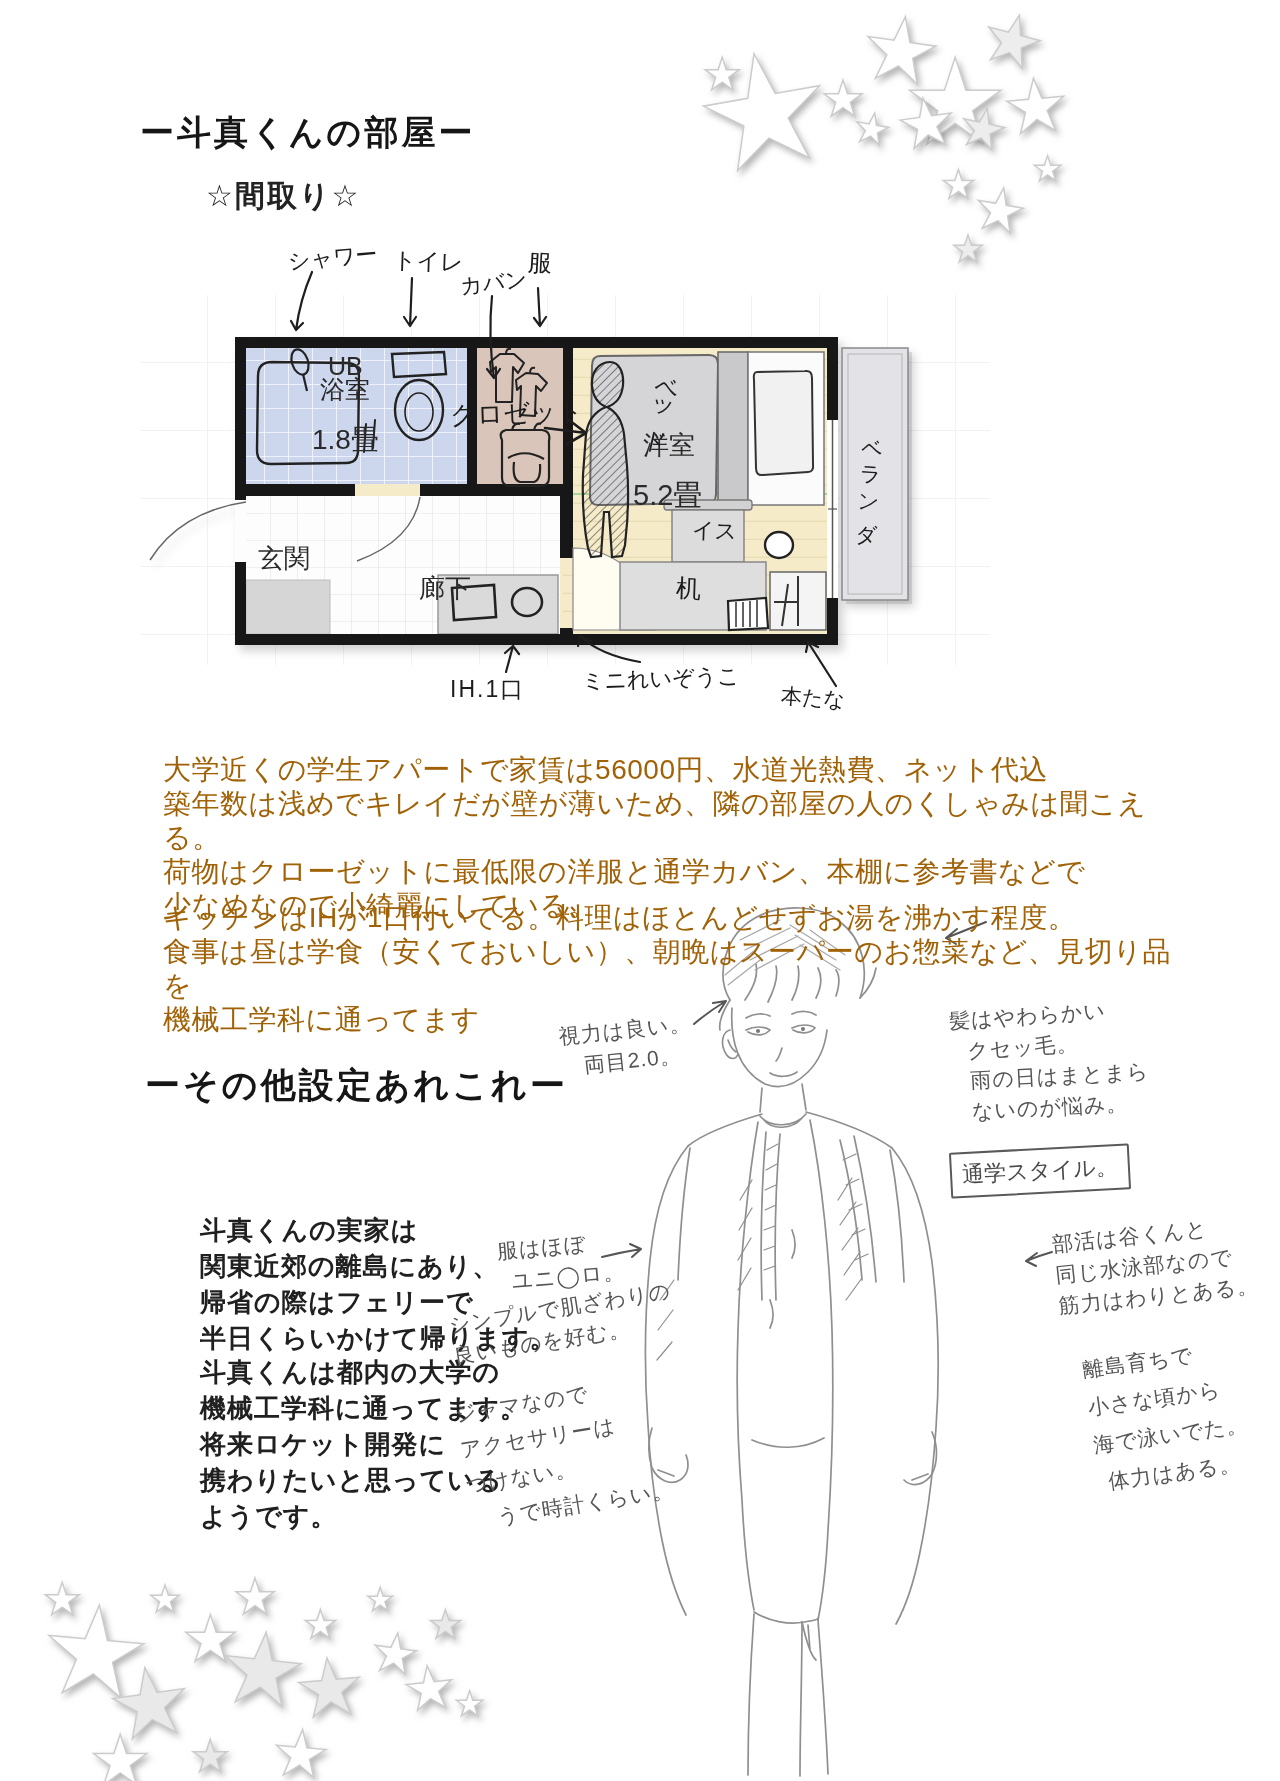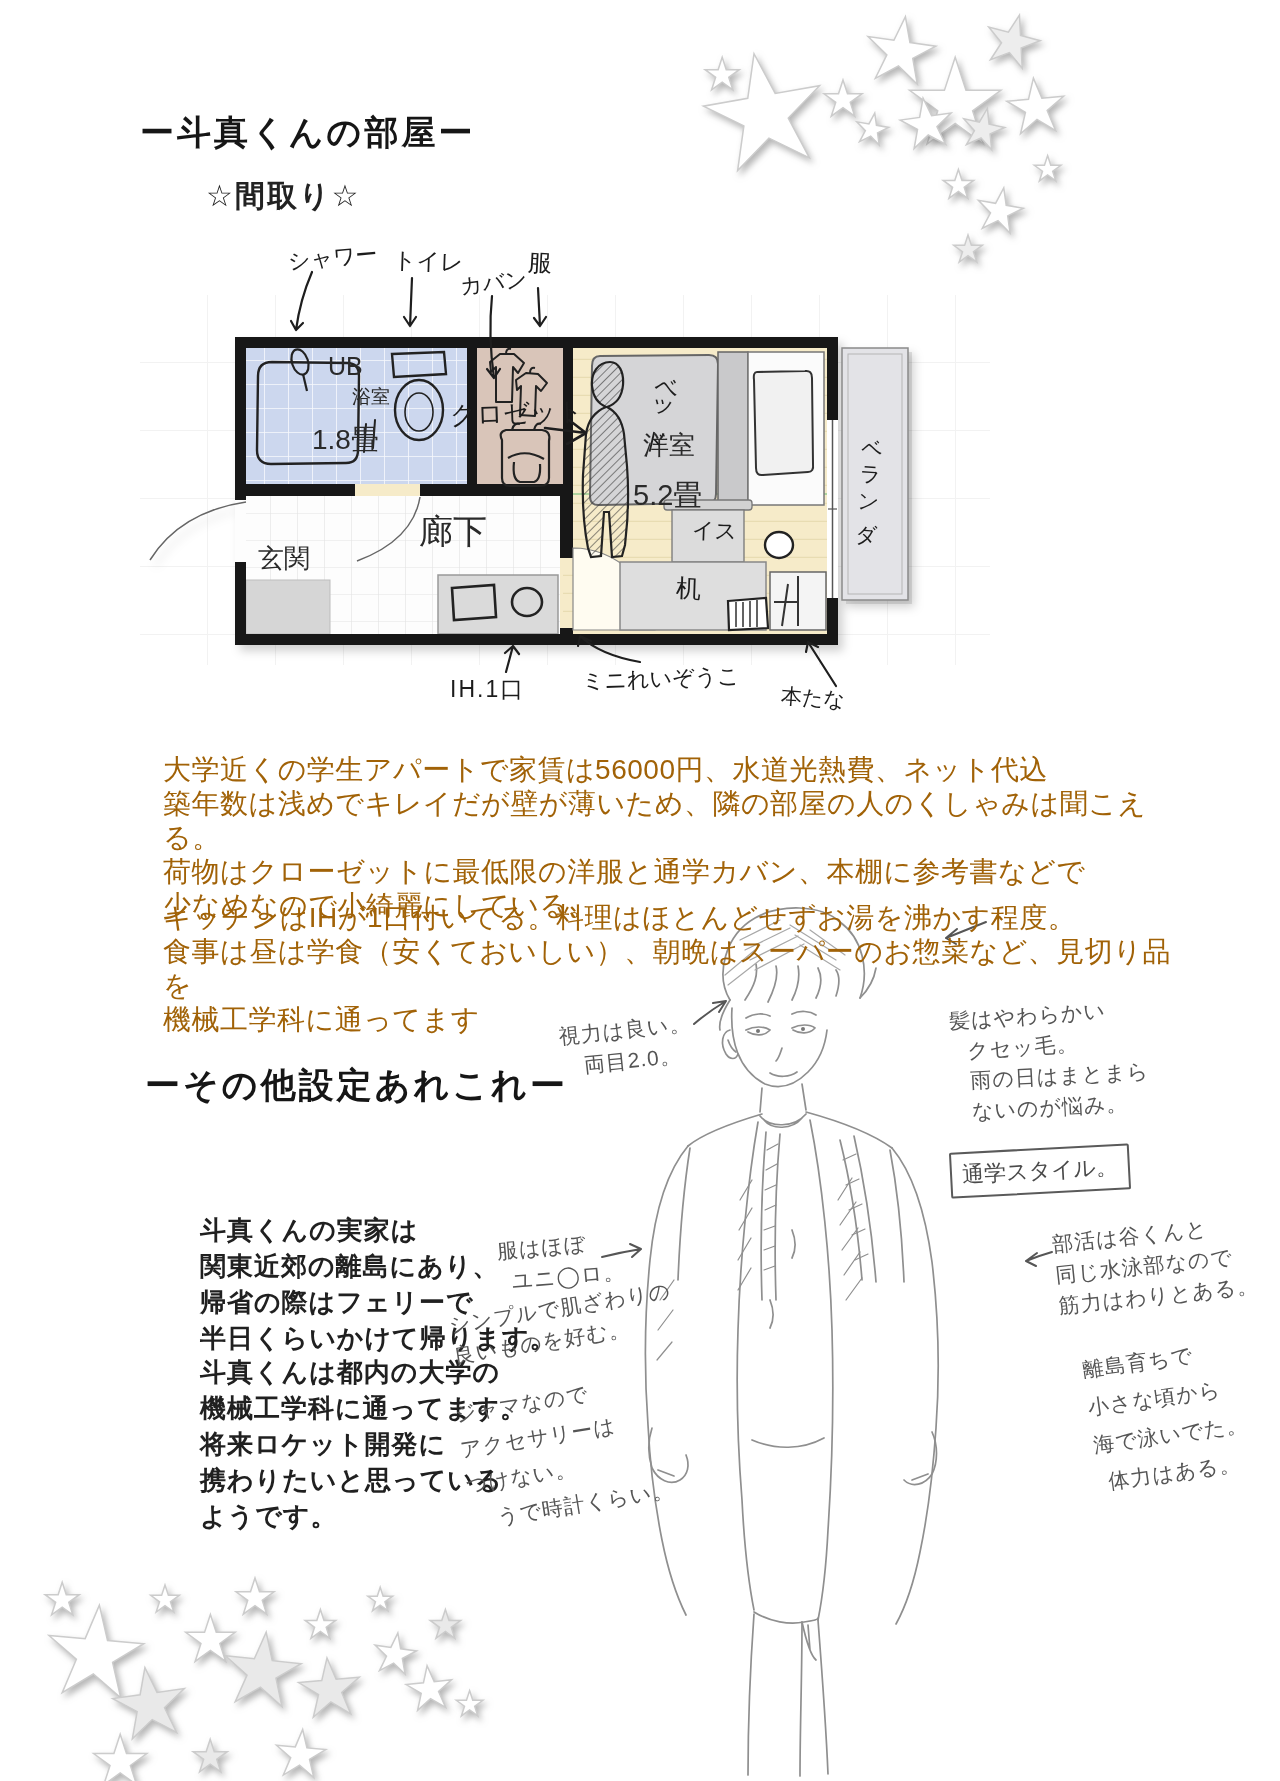--- a/index.html
+++ b/index.html
@@ -230,24 +230,24 @@
 
   <g fill="none" stroke="#565656" stroke-width="2" stroke-linecap="round">
     <path d="M986 922 Q966 930 946 938 M946 938 L957 929 M946 938 L956 944"></path>
     <path d="M694 1024 Q708 1012 726 1001 M726 1001 L713 1003 M726 1001 L719 1012"></path>
     <path d="M1052 1252 Q1038 1256 1026 1261 M1026 1261 L1037 1253 M1026 1261 L1036 1266"></path>
     <path d="M602 1257 Q622 1252 641 1249 M641 1249 L630 1244 M641 1249 L632 1257"></path>
   </g>
 </svg>
 
 <div class="abs print" style="left:328px;top:352px;font-size:25px;">UB</div>
-<div class="abs print" style="left:320px;top:384px;font-size:19px;margin-left:32px;">浴室</div>
+<div class="abs print" style="left:320px;top:373px;font-size:25px;">浴室</div>
 <div class="abs print" style="left:312px;top:421px;font-size:28px;">1.8畳</div>
 <div class="abs print" style="left:258px;top:541px;font-size:26px;">玄関</div>
-<div class="abs print" style="left:419px;top:509px;font-size:34px;">廊下</div>
+<div class="abs print" style="left:419px;top:571px;font-size:26px;">廊下</div>
 <div class="abs print" style="left:643px;top:428px;font-size:26px;">洋室</div>
 <div class="abs print" style="left:633px;top:476px;font-size:29px;">5.2畳</div>
 
 <div class="abs hand" style="left:288px;top:243px;font-size:22px;transform:rotate(-5deg);">シャワー</div>
 <div class="abs hand" style="left:393px;top:246px;font-size:23px;transform:rotate(2deg);">トイレ</div>
 <div class="abs hand" style="left:460px;top:268px;font-size:22px;transform:rotate(-7deg);">カバン</div>
 <div class="abs hand" style="left:528px;top:247px;font-size:24px;transform:rotate(3deg);">服</div>
 <div class="abs hand" style="left:450px;top:396px;font-size:26px;transform:rotate(-2deg);">クロゼット</div>
 <div class="abs hand vert" style="left:648px;top:360px;font-size:24px;transform:rotate(13deg);">ベッド</div>
 <div class="abs hand" style="left:692px;top:516px;font-size:22px;transform:rotate(2deg);">イス</div>

